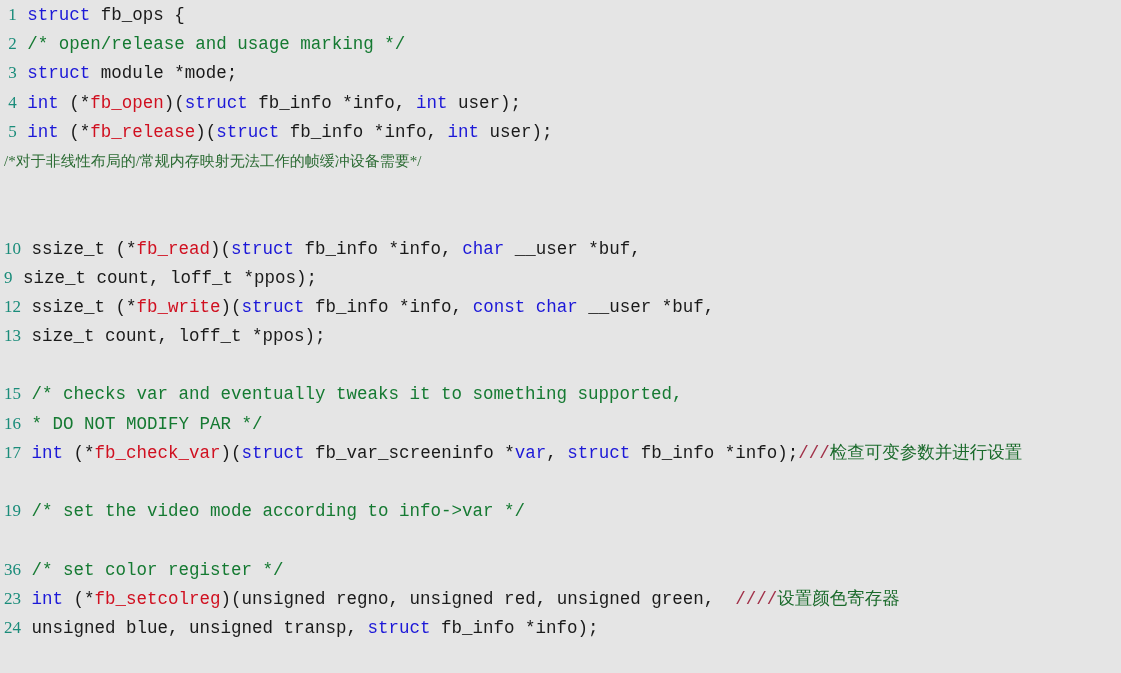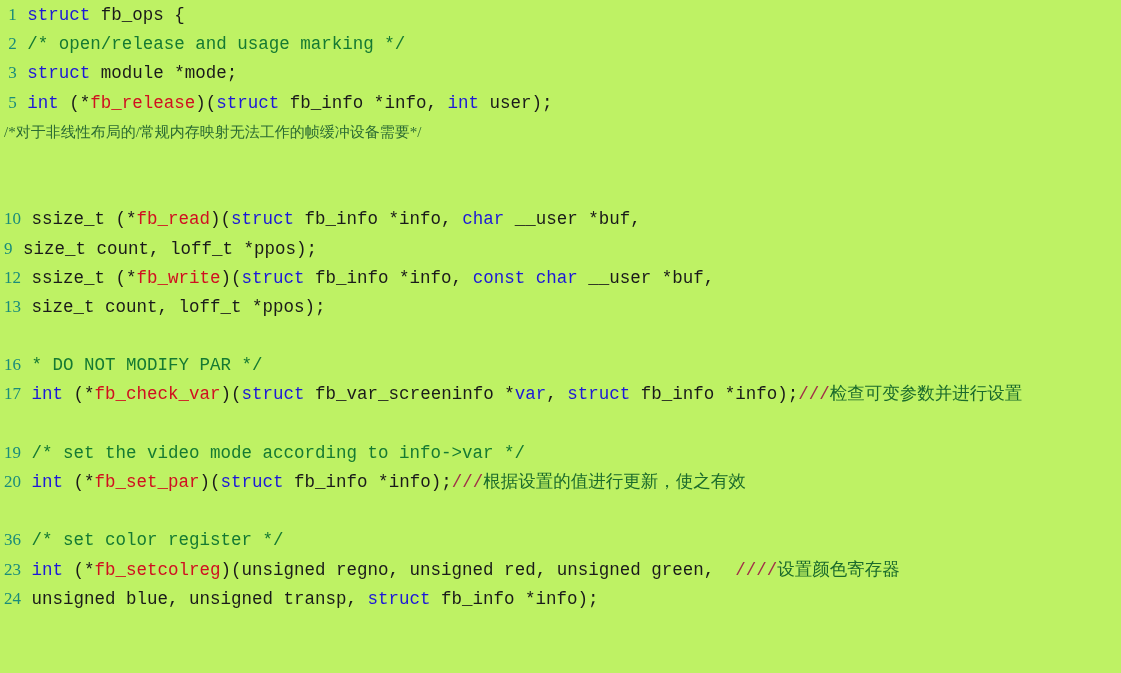--- a/index.html
+++ b/index.html
@@ -43,35 +43,36 @@
   .fn      { color: #d01020; }
   .plain   { color: #1a1a1a; }
   .cmt     { color: #157a32; margin-top: 44px; }
   .cmtmark { color: #a03048; }
   .cn      { color: #1b6b2c; font-family: "Liberation Serif", "DejaVu Serif", serif; }
   .cn-full { color: #2b6b33; font-family: "Liberation Serif", "DejaVu Serif", serif; font-size: 15px; }
 </style>
 </head>
 <body>
 
-<div id="code-listing" style="background: #bef264;">
+<div id="code-listing" style="background: #e5e5e5;">
     <div class="code-line"><span class="ln"> 1</span><span class="plain"> </span><span class="kw">struct</span><span class="plain"> fb_ops {</span></div>
     <div class="code-line"><span class="ln"> 2</span><span class="plain"> </span><span class="cmt">/* open/release and usage marking */</span></div>
     <div class="code-line"><span class="ln"> 3</span><span class="plain"> </span><span class="kw">struct</span><span class="plain"> module *mode;</span></div>
+    <div class="code-line"><span class="ln"> 4</span><span class="plain"> </span><span class="kw">int</span><span class="plain"> (*</span><span class="fn">fb_open</span><span class="plain">)(</span><span class="kw">struct</span><span class="plain"> fb_info *info, </span><span class="kw">int</span><span class="plain"> user);</span></div>
     <div class="code-line"><span class="ln"> 5</span><span class="plain"> </span><span class="kw">int</span><span class="plain"> (*</span><span class="fn">fb_release</span><span class="plain">)(</span><span class="kw">struct</span><span class="plain"> fb_info *info, </span><span class="kw">int</span><span class="plain"> user);</span></div>
     <div class="code-line"><span class="ln"></span><span class="cn-full">/*对于非线性布局的/常规内存映射无法工作的帧缓冲设备需要*/</span></div>
     <div class="code-line blank"><span class="ln"></span>&nbsp;</div>
     <div class="code-line blank"><span class="ln"></span>&nbsp;</div>
     <div class="code-line"><span class="ln">10</span><span class="plain"> </span><span class="plain">ssize_t (*</span><span class="fn">fb_read</span><span class="plain">)(</span><span class="kw">struct</span><span class="plain"> fb_info *info, </span><span class="kw">char</span><span class="plain"> __user *buf,</span></div>
     <div class="code-line"><span class="ln">9</span><span class="plain"> </span><span class="plain">size_t count, loff_t *ppos);</span></div>
     <div class="code-line"><span class="ln">12</span><span class="plain"> </span><span class="plain">ssize_t (*</span><span class="fn">fb_write</span><span class="plain">)(</span><span class="kw">struct</span><span class="plain"> fb_info *info, </span><span class="kw">const</span><span class="plain"> </span><span class="kw">char</span><span class="plain"> __user *buf,</span></div>
     <div class="code-line"><span class="ln">13</span><span class="plain"> </span><span class="plain">size_t count, loff_t *ppos);</span></div>
     <div class="code-line blank"><span class="ln"></span>&nbsp;</div>
+    <div class="code-line"><span class="ln">15</span><span class="plain"> </span><span class="cmt">/* checks var and eventually tweaks it to something supported,</span></div>
     <div class="code-line"><span class="ln">16</span><span class="plain"> </span><span class="cmt">* DO NOT MODIFY PAR */</span></div>
     <div class="code-line"><span class="ln">17</span><span class="plain"> </span><span class="kw">int</span><span class="plain"> (*</span><span class="fn">fb_check_var</span><span class="plain">)(</span><span class="kw">struct</span><span class="plain"> fb_var_screeninfo *</span><span class="kw">var</span><span class="plain">, </span><span class="kw">struct</span><span class="plain"> fb_info *info);</span><span class="cmtmark">///</span><span class="cn">检查可变参数并进行设置</span></div>
     <div class="code-line blank"><span class="ln"></span>&nbsp;</div>
     <div class="code-line"><span class="ln">19</span><span class="plain"> </span><span class="cmt">/* set the video mode according to info-&gt;var */</span></div>
-    <div class="code-line"><span class="ln">20</span><span class="plain"> </span><span class="kw">int</span><span class="plain"> (*</span><span class="fn">fb_set_par</span><span class="plain">)(</span><span class="kw">struct</span><span class="plain"> fb_info *info);</span><span class="cmtmark">///</span><span class="cn">根据设置的值进行更新，使之有效</span></div>
     <div class="code-line blank"><span class="ln"></span>&nbsp;</div>
     <div class="code-line"><span class="ln">36</span><span class="plain"> </span><span class="cmt">/* set color register */</span></div>
     <div class="code-line"><span class="ln">23</span><span class="plain"> </span><span class="kw">int</span><span class="plain"> (*</span><span class="fn">fb_setcolreg</span><span class="plain">)(unsigned regno, unsigned red, unsigned green,  </span><span class="cmtmark">////</span><span class="cn">设置颜色寄存器</span></div>
     <div class="code-line"><span class="ln">24</span><span class="plain"> </span><span class="plain">unsigned blue, unsigned transp, </span><span class="kw">struct</span><span class="plain"> fb_info *info);</span></div>
   </div>
 
 </body></html>

